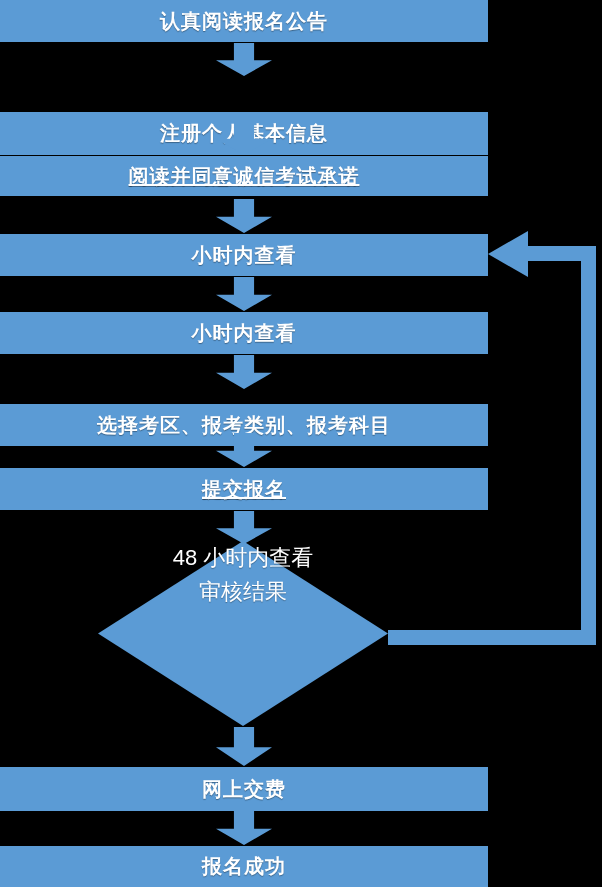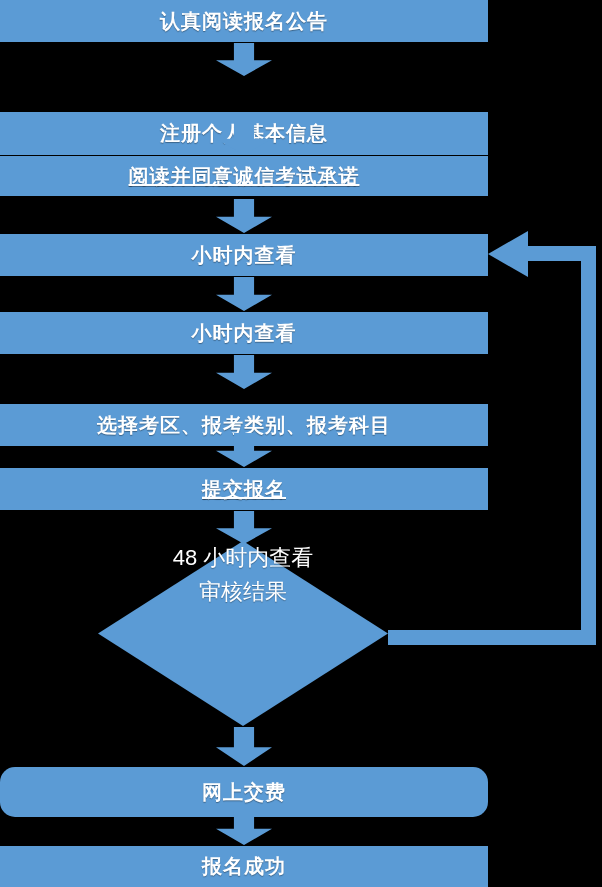--- a/index.html
+++ b/index.html
@@ -155,21 +155,21 @@
     <div class="decision-text">
       <span>48 小时内查看</span>
       <span>审核结果</span>
     </div>
   </div>
 
   <div class="down-arrow" style="left:216px;top:727px;height:39px;">
     <div class="glyph"></div>
   </div>
 
-  <div class="proc" style="top:767px;height:50px;border-radius:15px;">
+  <div class="proc" style="top:767px;height:44px;">
     <span>网上交费</span>
   </div>
 
   <div class="down-arrow" style="left:216px;top:811px;height:34px;">
     <div class="glyph"></div>
   </div>
 
   <div class="proc" style="top:846px;height:41px;">
     <span>报名成功</span>
   </div>

